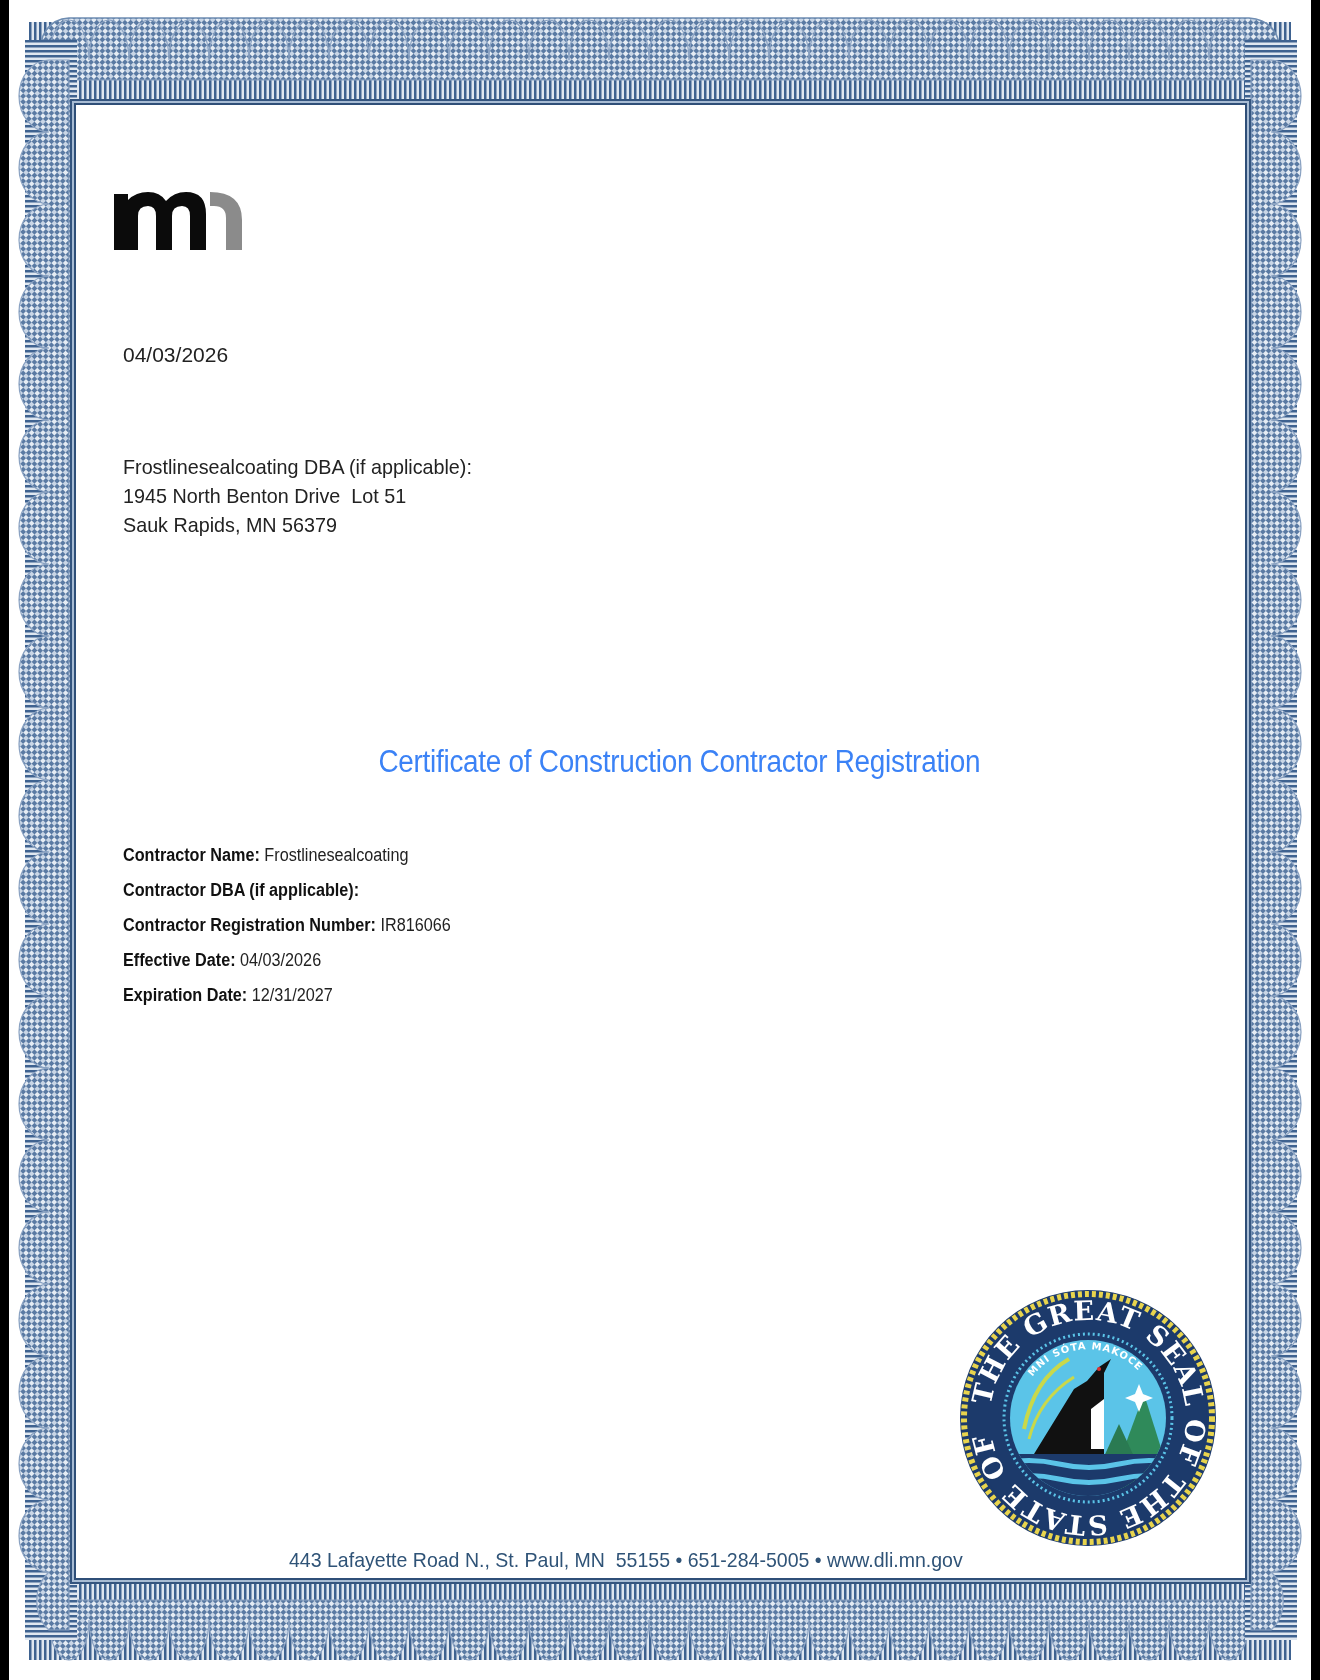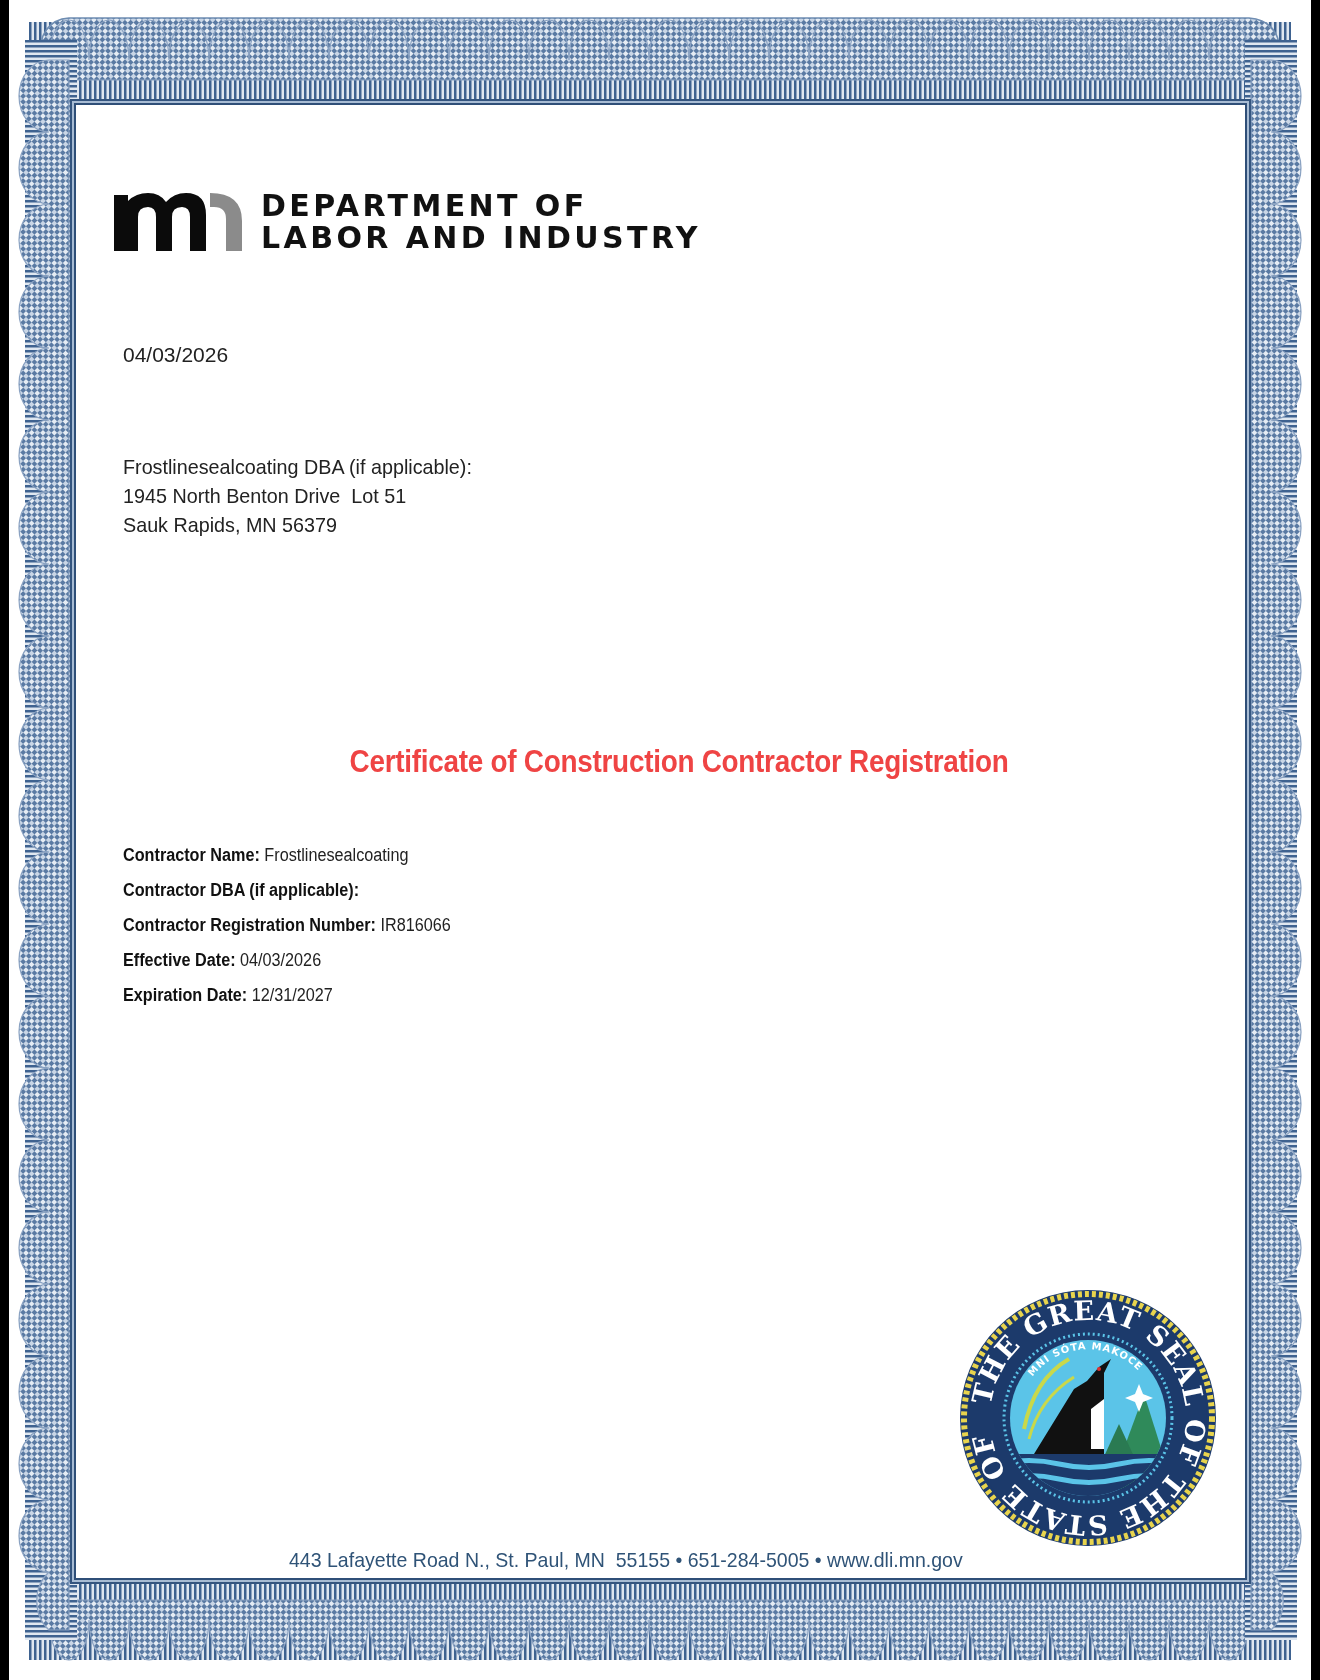--- a/index.html
+++ b/index.html
@@ -22,21 +22,21 @@
   .logo-mark { width: 133px; height: 62px; position: relative; }
   .logo-text {
     margin-left: 14px; font-weight: bold; color: #111; font-size: 30px; line-height: 32px;
     letter-spacing: 3.4px; font-family: "DejaVu Sans", sans-serif;
   }
   .date { position: absolute; left: 123px; top: 343px; font-size: 21px; color: #222; }
   .addr { position: absolute; left: 123px; top: 452px; font-size: 21px; color: #222; line-height: 29px; transform: scaleX(0.94); transform-origin: left top; }
   .addr div { white-space: pre; }
   .title {
     position: absolute; left: 0; width: 1320px; top: 744px; text-align: center;
-    font-size: 31px; font-weight: bold; color: #ef4444; letter-spacing: -0.3px;
+    font-size: 31px; font-weight: normal; color: #3b82f6; letter-spacing: -0.3px;
   }
   .title span { display: inline-block; transform: scaleX(0.9); margin-left: 38px; }
   .fields { position: absolute; left: 123px; top: 838px; font-size: 18px; color: #111; line-height: 35px; }
   .fields .row { white-space: nowrap; transform: scaleX(0.9); transform-origin: left top; }
   .fields b { font-weight: bold; }
   .fields .val { color: #222; }
   .footer {
     position: absolute; left: 289px; top: 1548px; font-size: 21px; color: #2f5377;
     white-space: pre; transform: scaleX(0.93); transform-origin: left top;
   }
@@ -88,24 +88,20 @@
     </g>
   </svg>
   <div class="inner"></div>
 </div>
 
 <div class="logo">
   <svg class="logo-mark" viewBox="0 0 133 62">
     <path d="M0 4 H14 V10 Q22 2 34 2 Q46 2 52 11 Q60 2 72 2 Q92 2 92 24 V60 H76 V26 Q76 16 68 16 Q58 16 58 26 V60 H42 V26 Q42 16 34 16 Q24 16 24 26 V60 H0 Z" fill="#0b0b0b"></path>
     <path d="M96 2 Q128 2 128 30 V60 H112 V28 Q112 16 100 16 H96 Z" fill="#8b8b8b"></path>
   </svg>
-  <div class="logo-text">
-    <div>DEPARTMENT OF</div>
-    <div>LABOR AND INDUSTRY</div>
-  </div>
 </div>
 
 <div class="date">04/03/2026</div>
 
 <div class="addr">
   <div>Frostlinesealcoating DBA (if applicable):</div>
   <div>1945 North Benton Drive  Lot 51</div>
   <div>Sauk Rapids, MN 56379</div>
 </div>
 

